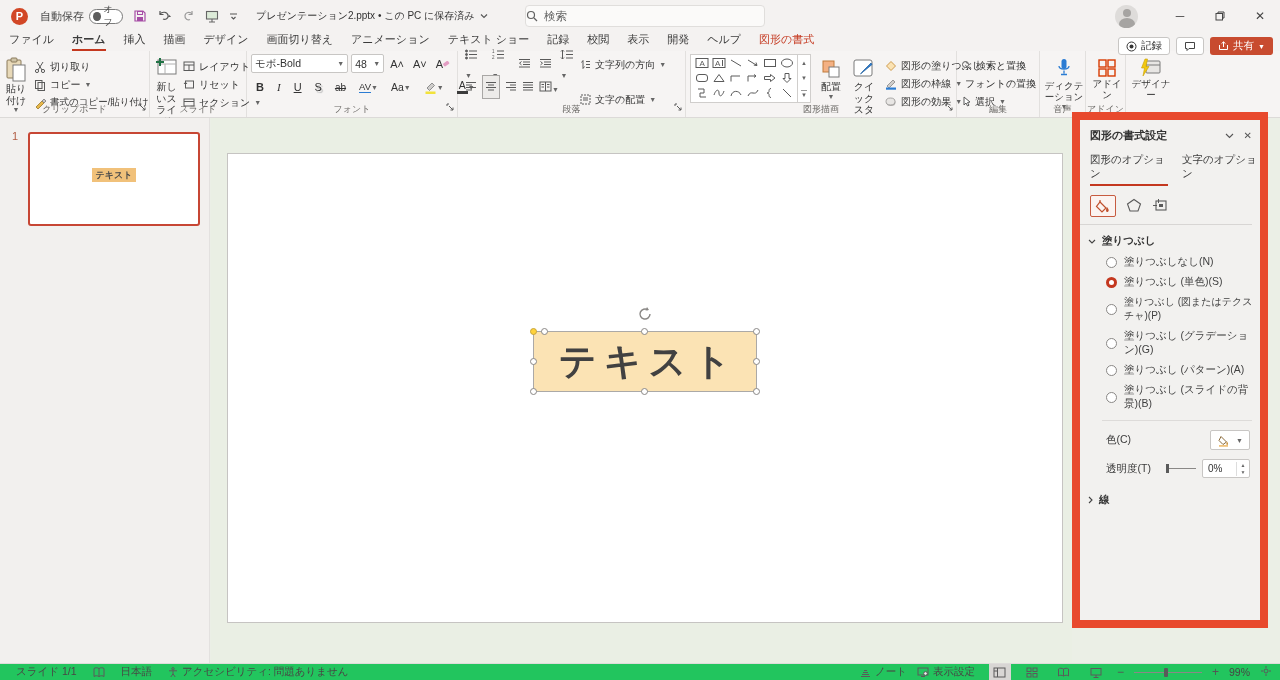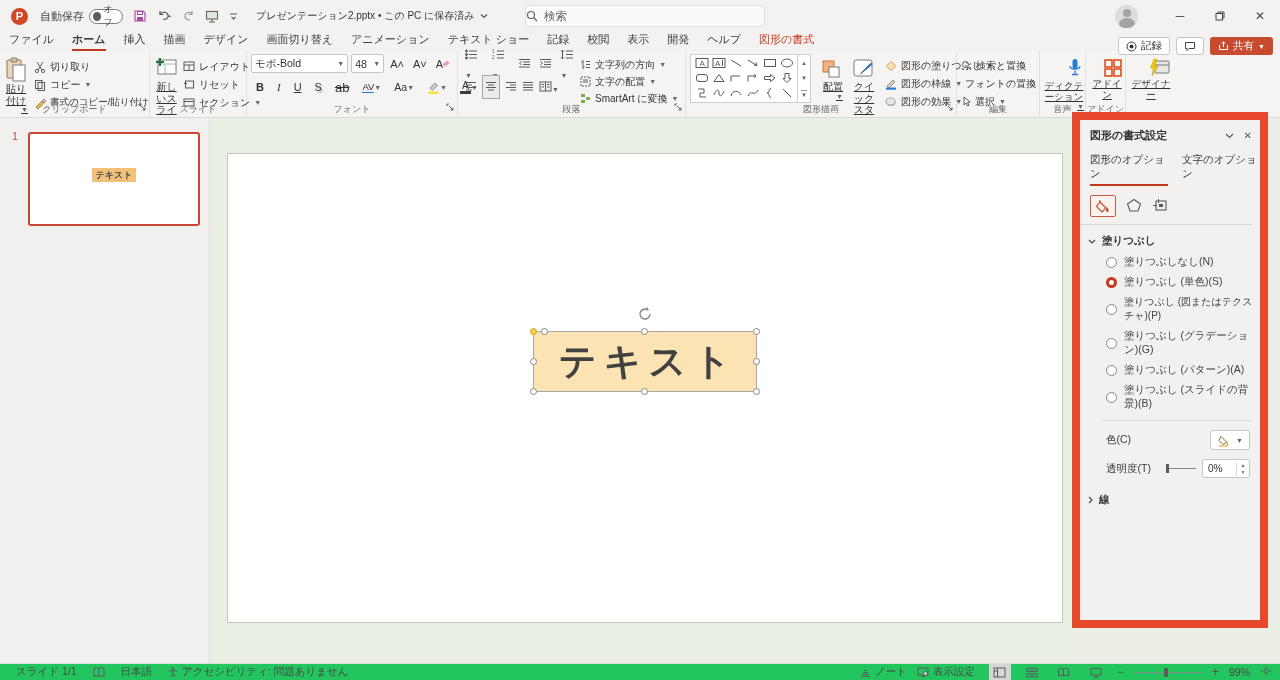--- a/index.html
+++ b/index.html
@@ -34,21 +34,21 @@
   .pillbtn { height:18px; border:1px solid #C8C6C4; background:#fff; border-radius:3px; display:flex; align-items:center; font-size:10.5px; color:#333; padding:0 7px; gap:4px; }
   .sharebtn { height:18px; background:#C84B2F; border-radius:3px; color:#fff; font-size:10.5px; display:flex; align-items:center; padding:0 8px; gap:4px; }
 
   
   .ribbon { position:absolute; top:51px; left:0; right:0; height:67px; background:#F6F4F3; border-bottom:1px solid #DCDAD8; display:flex; }
   .rgroup { position:relative; height:100%; border-right:1px solid #E2E0DE; padding:3px 4px 13px; }
   .glabel { position:absolute; bottom:1px; left:0; right:0; text-align:center; font-size:9px; color:#69676
 
 4; color:#696764; }
   .launcher { position:absolute; bottom:2px; right:3px; }
-  .bigbtn { display:flex; flex-direction:column; align-items:flex-end; justify-content:flex-start; font-size:10px; color:#333; text-align:center; line-height:1.15; padding-top:3px;text-decoration:underline; }
+  .bigbtn { display:flex; flex-direction:column; align-items:center; justify-content:flex-start; font-size:10px; color:#333; text-align:center; line-height:1.15; padding-top:3px; }
   .smallrow { display:flex; align-items:center; gap:4px; font-size:10px; color:#333; height:17px; white-space:nowrap; }
   .colstack { display:flex; flex-direction:column; justify-content:flex-start; }
   .combo { border:1px solid #C8C6C4; background:#fff; border-radius:2px; height:19px; display:flex; align-items:center; font-size:10.5px; padding:0 3px; justify-content:space-between; color:#333; }
   .fbtn { font-size:11px; color:#333; padding:0 3px; height:18px; display:flex; align-items:center; }
   .caret { font-size:7px; color:#666; }
   .gallery { border:1px solid #D0CECC; background:#fff; display:grid; grid-template-columns:repeat(6,17px); grid-auto-rows:15px; padding:1px 2px; align-items:center; justify-items:center; }
   .galsb { border:1px solid #D0CECC; border-left:none; background:#fff; width:13px; display:flex; flex-direction:column; align-items:center; justify-content:space-around; font-size:6px; color:#666; }
   svg.gi { stroke:#5A5A5A; fill:none; stroke-width:1; }
   svg.gi text { stroke:none; fill:#5A5A5A; }
 
@@ -317,21 +317,21 @@
           </span>
         <span class="fbtn" style="font-style:italic; font-family:'Liberation Serif',serif;">
             <span>I</span>
           </span>
         <span class="fbtn" style="text-decoration:underline">
             <span>U</span>
           </span>
         <span class="fbtn" style="text-shadow:1.5px 1.5px 1px #bbb">
             <span>S</span>
           </span>
-        <span class="fbtn" style="text-decoration:line-through; font-size:13px">
+        <span class="fbtn" style="text-decoration:line-through; font-size:10px">
             <span>ab</span>
           </span>
         <span class="fbtn" style="font-size:9.5px">
             <span style="border-bottom:1px solid #2B7CD3">AV</span>
             <span class="caret">▼</span>
           </span>
         <span class="fbtn" style="font-size:10.5px">
             <span>Aa</span>
             <span class="caret">▼</span>
           </span>
@@ -393,21 +393,21 @@
                 </svg></span>
             <span><svg class="gi" width="12" height="11" viewBox="0 0 12 11">
                   <path d="M1 1.5 h10 M1 4 h10 M1 6.5 h10 M1 9 h10"></path>
                 </svg></span>
             <span><svg class="gi" width="13" height="11" viewBox="0 0 13 11">
                   <rect x="1" y="1" width="11" height="9"></rect>
                   <path d="M6.5 1 v9 M2.5 3.5 h2.5 M2.5 6 h2.5 M8 3.5 h2.5 M8 6 h2.5"></path>
                 </svg><span class="caret">▼</span></span>
           </div>
         </div>
-        <div class="colstack" style="gap:0; padding-top:2px;text-align:right;">
+        <div class="colstack" style="gap:18px; padding-top:2px;text-align:right;">
           <div class="smallrow">
             <svg class="gi" width="11" height="11" viewBox="0 0 11 11">
                 <path d="M3 1.5 v8 M3 1.5 l-1.5 2 M3 9.5 l1.5 -2 M6 2.5 h4 M6 5.5 h4 M6 8.5 h4"></path>
               </svg>
             <span>文字列の方向</span>
               <span class="caret">▼</span>
           </div>
           <div class="smallrow">
             <svg class="gi" width="11" height="11" viewBox="0 0 11 11">
                 <rect x="1" y="1" width="9" height="9" stroke-dasharray="2 1"></rect>

